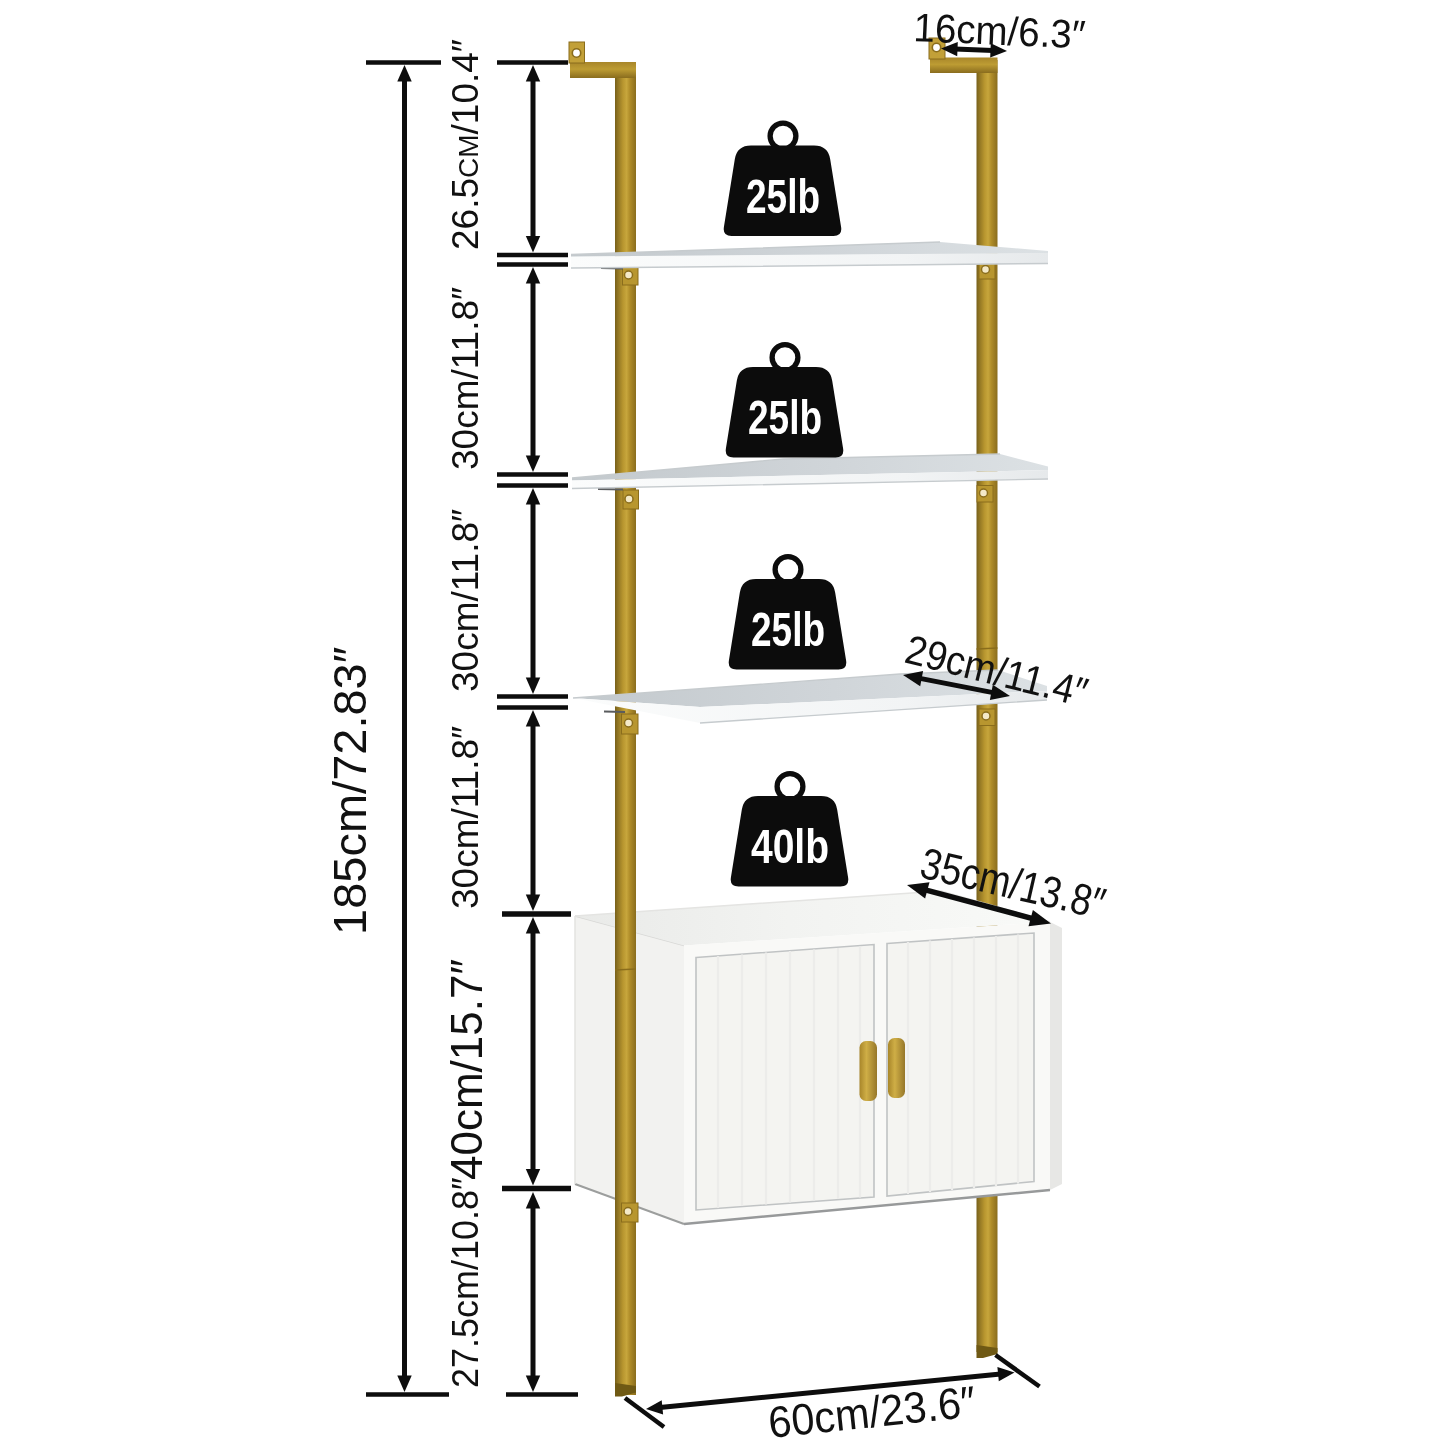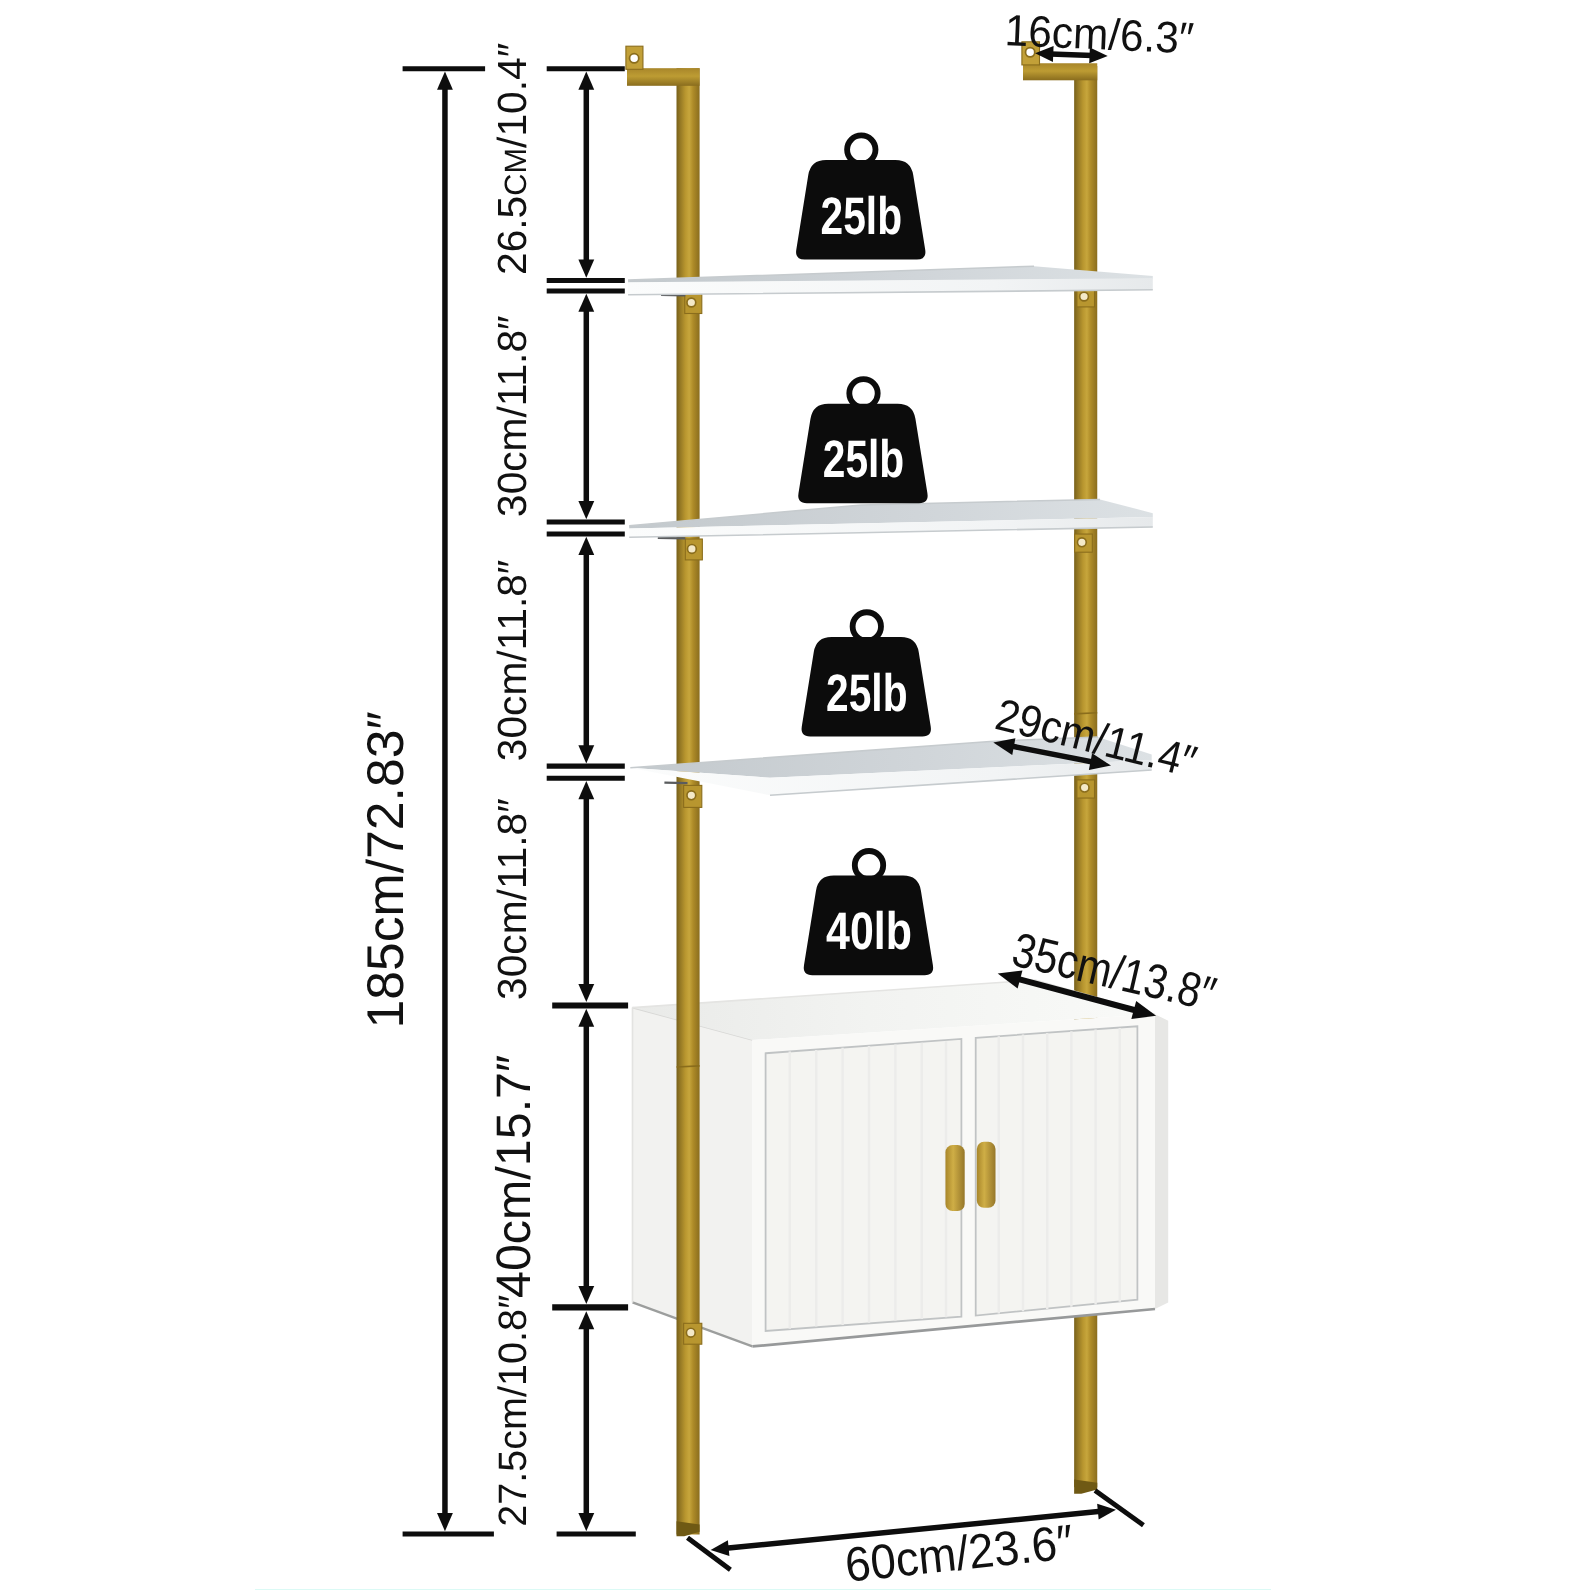--- a/index.html
+++ b/index.html
@@ -1,16 +1,16 @@
 <!DOCTYPE html>
 <html><head>
 <meta charset="utf-8">
 <style>
   html,body{margin:0;padding:0;background:#ffffff;}
-  #stage{position:relative;width:1445px;height:1445px;background:#5eead4;overflow:hidden;}
+  #stage{position:relative;width:1445px;height:1445px;background:#f9a8d4;overflow:hidden;}
   svg{display:block;}
   text{font-family:"Liberation Sans",sans-serif;}
   text{fill:#111111;}
   text.wt{fill:#ffffff;}
 </style>
 </head>
 <body>
 <div id="stage">
 <svg width="1445" height="1445" viewBox="0 0 1445 1445">
 <defs>

